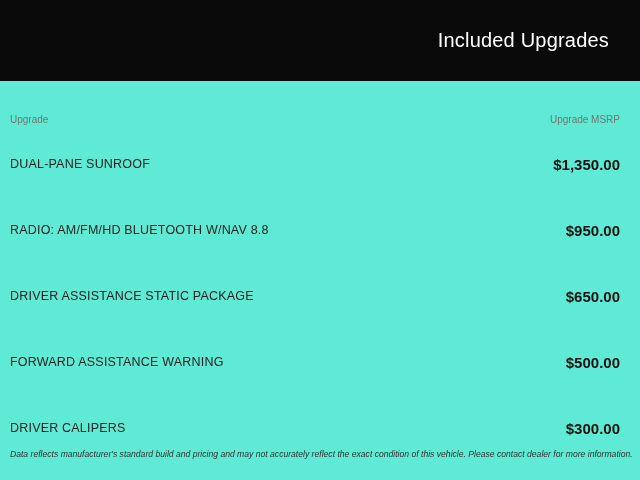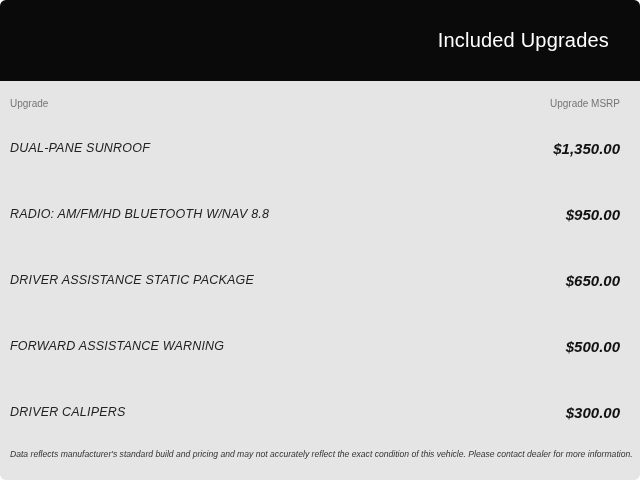--- a/index.html
+++ b/index.html
@@ -5,23 +5,22 @@
   html, body {
     margin: 0;
     padding: 0;
     background: #ffffff;
     font-family: "Liberation Sans", sans-serif;
   }
   .page {
     position: relative;
     width: 640px;
     height: 480px;
-    background: #e5e5e5;
+    background: #5eead4;
     overflow: hidden;
-    border-radius: 6px;
   }
   .banner {
     height: 81px;
     background: #0a0a0a;
     display: flex;
     align-items: center;
     justify-content: flex-end;
     padding-right: 31px;
     box-sizing: border-box;
   }
@@ -31,37 +30,36 @@
     font-weight: 400;
     letter-spacing: 0.2px;
   }
   .content {
     padding: 0 20px 0 10px;
   }
   .col-headers {
     display: flex;
     justify-content: space-between;
     align-items: flex-end;
-    padding-top: 16px;
+    padding-top: 32px;
     height: 12px;
   }
   .col-header {
     font-size: 10px;
     color: #757575;
     font-weight: 400;
   }
   .rows {
     margin-top: 6px;
   }
   .row {
     height: 66px;
     display: flex;
     justify-content: space-between;
     align-items: center;
-    font-style: italic;
   }
   .row-label {
     font-size: 12.5px;
     color: #222222;
     font-weight: 400;
     letter-spacing: 0.2px;
   }
   .row-price {
     font-size: 15px;
     color: #111111;

